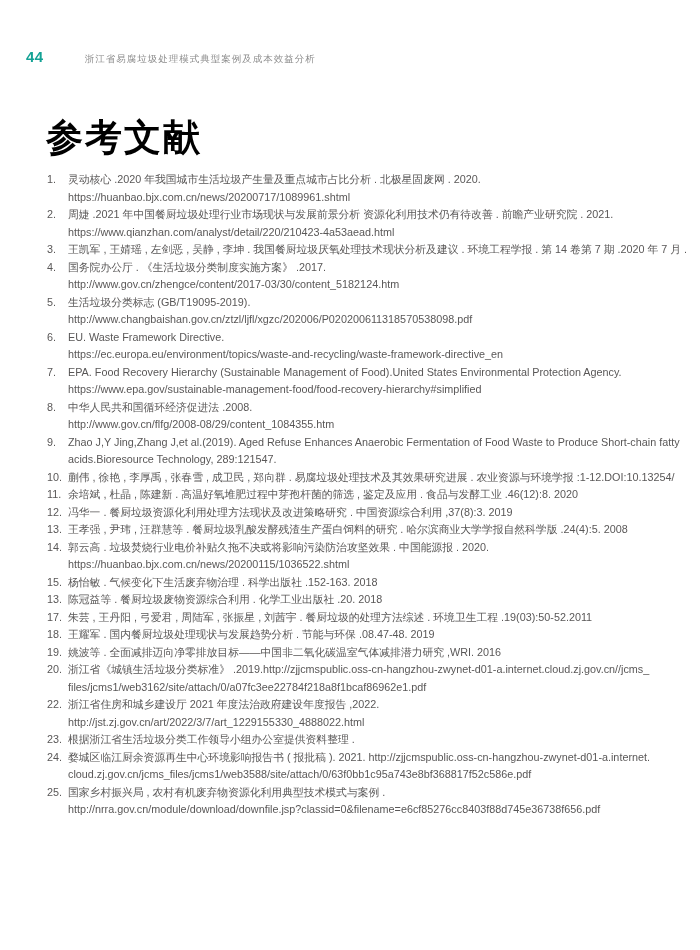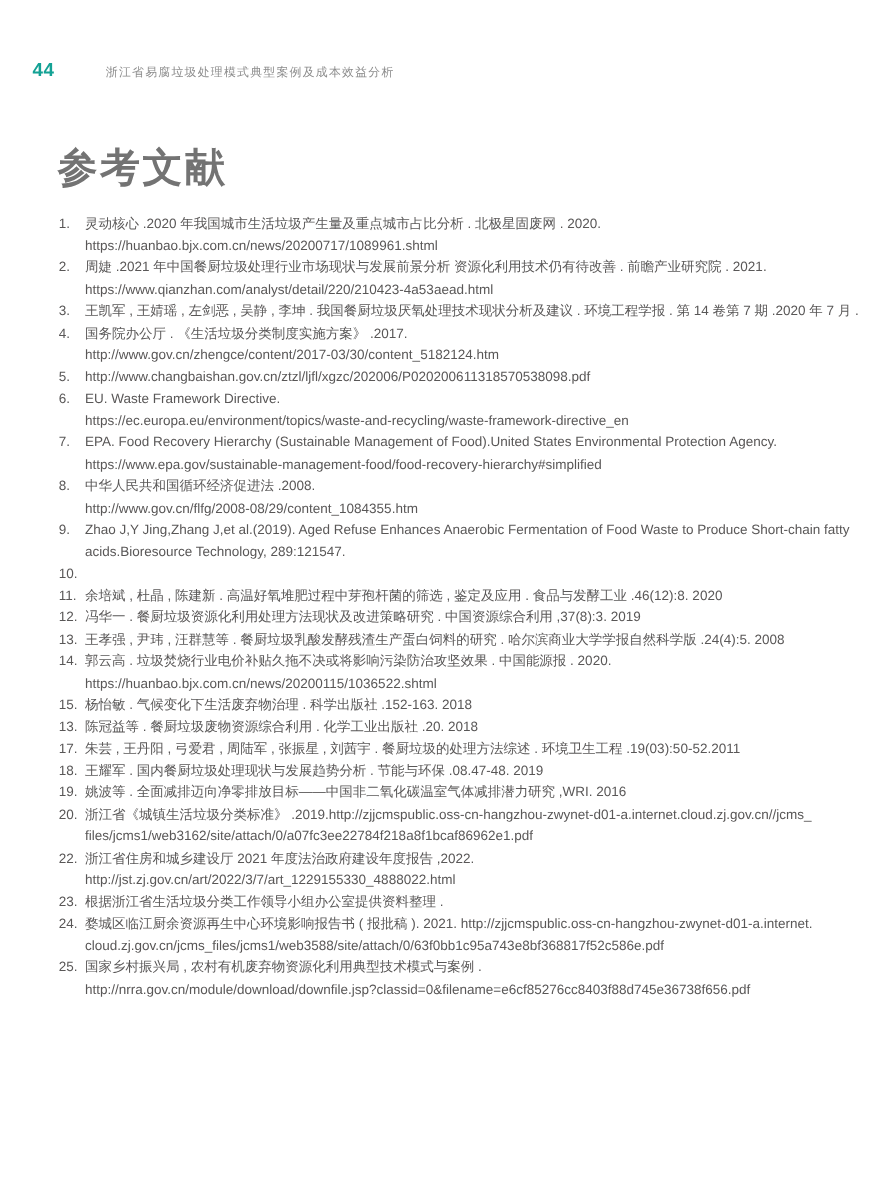--- a/index.html
+++ b/index.html
@@ -34,23 +34,23 @@
     font-size: 9.5px;
     color: #8c8c8c;
     letter-spacing: 1px;
     margin-left: 32px;
   }
   .section-heading {
     position: absolute;
     top: 113px;
     left: 46px;
     margin: 0;
-    font-size: 32px;
+    font-size: 37px;
     font-weight: bold;
-    color: #737373;
+    color: #000000;
     letter-spacing: 2px;
   }
   .refs {
     position: absolute;
     top: 171px;
     left: 47px;
     width: 618px;
     margin: 0;
     padding: 0;
     list-style: none;
@@ -109,20 +109,21 @@
       <li class="ref">
         <span class="ref-num">4.</span>
         <span class="ref-body">
           <span class="ref-line">国务院办公厅 . 《生活垃圾分类制度实施方案》 .2017.</span>
           <span class="ref-line">http://www.gov.cn/zhengce/content/2017-03/30/content_5182124.htm</span>
         </span>
       </li>
       <li class="ref">
         <span class="ref-num">5.</span>
         <span class="ref-body">
+          <span class="ref-line">生活垃圾分类标志 (GB/T19095-2019).</span>
           <span class="ref-line">http://www.changbaishan.gov.cn/ztzl/ljfl/xgzc/202006/P020200611318570538098.pdf</span>
         </span>
       </li>
       <li class="ref">
         <span class="ref-num">6.</span>
         <span class="ref-body">
           <span class="ref-line">EU. Waste Framework Directive.</span>
           <span class="ref-line">https://ec.europa.eu/environment/topics/waste-and-recycling/waste-framework-directive_en</span>
         </span>
       </li>
@@ -143,20 +144,21 @@
       <li class="ref">
         <span class="ref-num">9.</span>
         <span class="ref-body">
           <span class="ref-line">Zhao J,Y Jing,Zhang J,et al.(2019). Aged Refuse Enhances Anaerobic Fermentation of Food Waste to Produce Short-chain fatty</span>
           <span class="ref-line">acids.Bioresource Technology, 289:121547.</span>
         </span>
       </li>
       <li class="ref">
         <span class="ref-num">10.</span>
         <span class="ref-body">
+          <span class="ref-line">蒯伟 , 徐艳 , 李厚禹 , 张春雪 , 成卫民 , 郑向群 . 易腐垃圾处理技术及其效果研究进展 . 农业资源与环境学报 :1-12.DOI:10.13254/</span>
         </span>
       </li>
       <li class="ref">
         <span class="ref-num">11.</span>
         <span class="ref-body">
           <span class="ref-line">余培斌 , 杜晶 , 陈建新 . 高温好氧堆肥过程中芽孢杆菌的筛选 , 鉴定及应用 . 食品与发酵工业 .46(12):8. 2020</span>
         </span>
       </li>
       <li class="ref">
         <span class="ref-num">12.</span>

